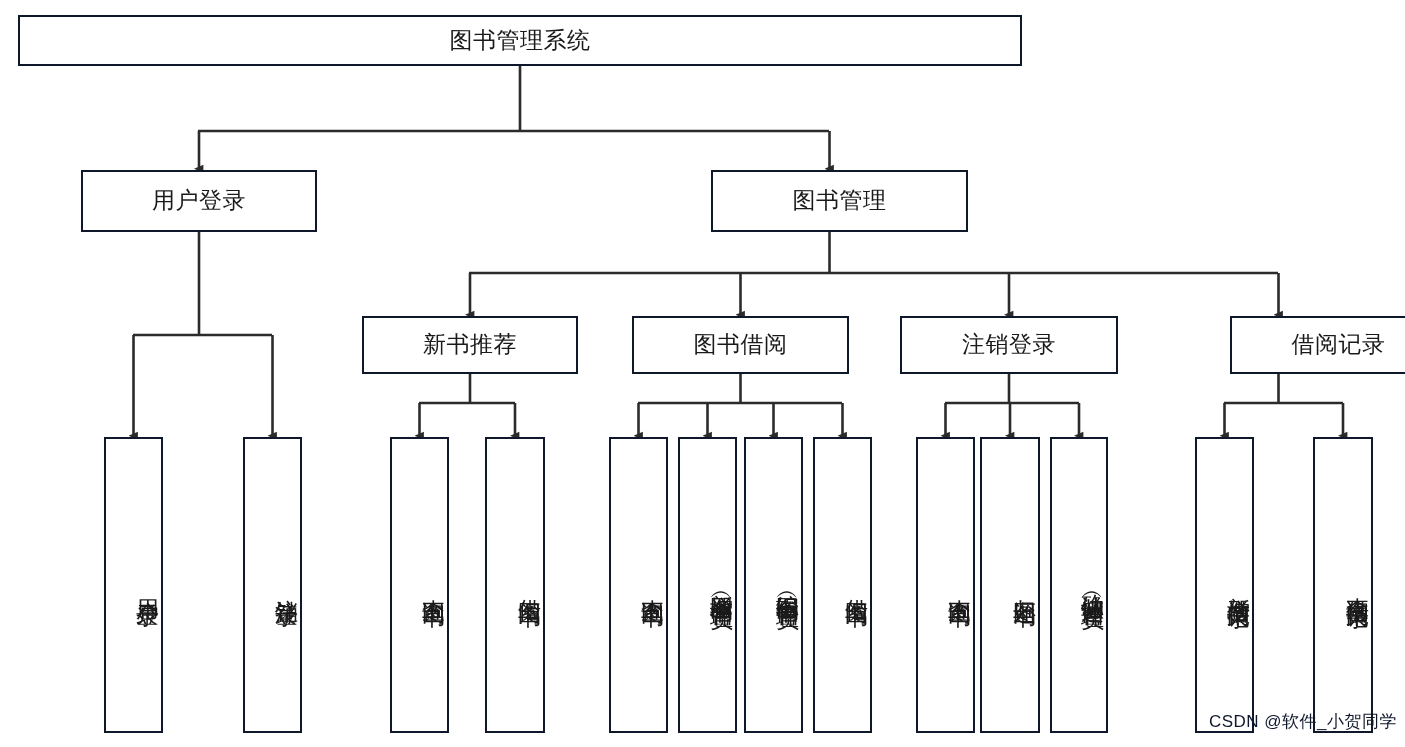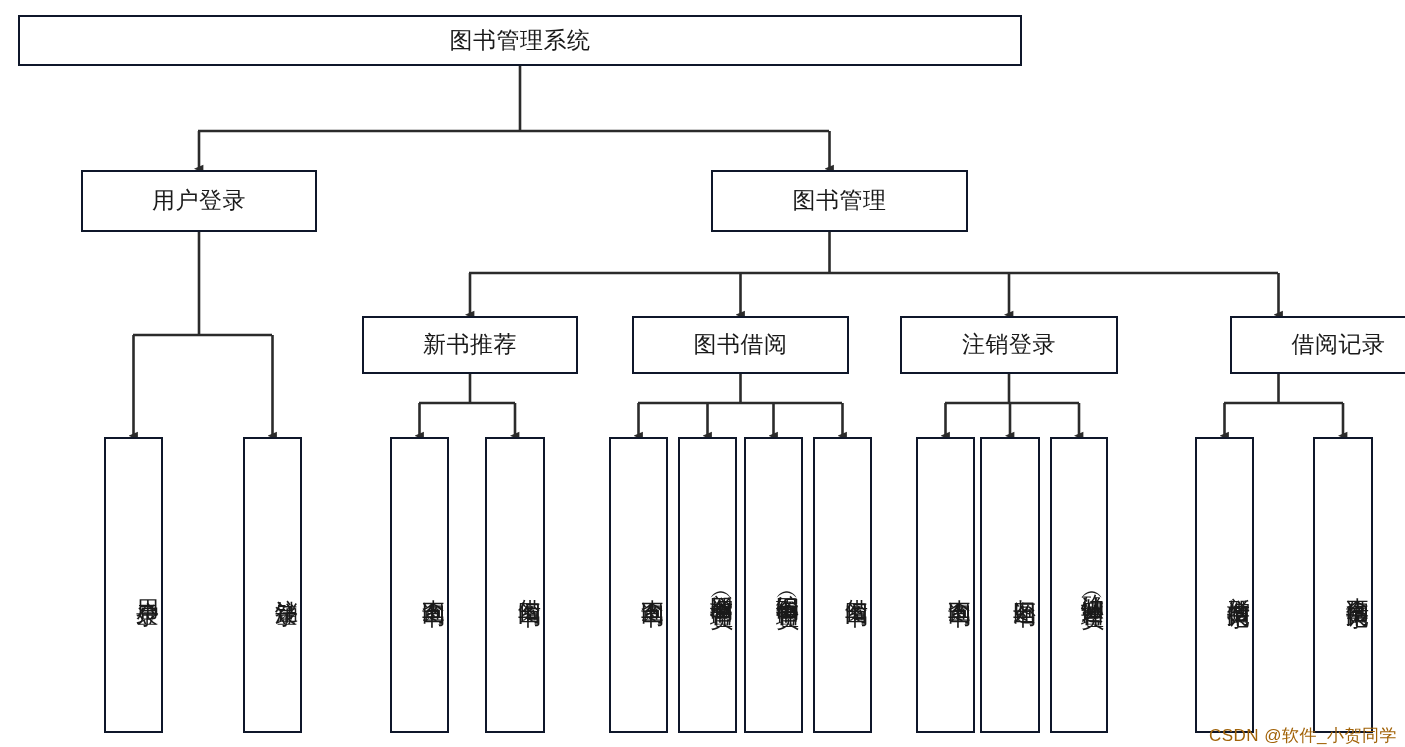--- a/index.html
+++ b/index.html
@@ -51,23 +51,23 @@
     align-items: flex-start;
   }
   .node-v .vtext {
     writing-mode: vertical-rl;
     text-orientation: upright;
     display: block;
   }
   #watermark {
     position: absolute;
     right: 8px;
-    bottom: 0;
+    bottom: 14px;
     font-size: 17px;
-    color: #a16207;
+    color: #0f172a;
     letter-spacing: 0.5px;
     white-space: nowrap;
     pointer-events: none;
     margin-left: 13px;
   }
 </style>
 </head>
 <body>
 
 <div id="canvas">

